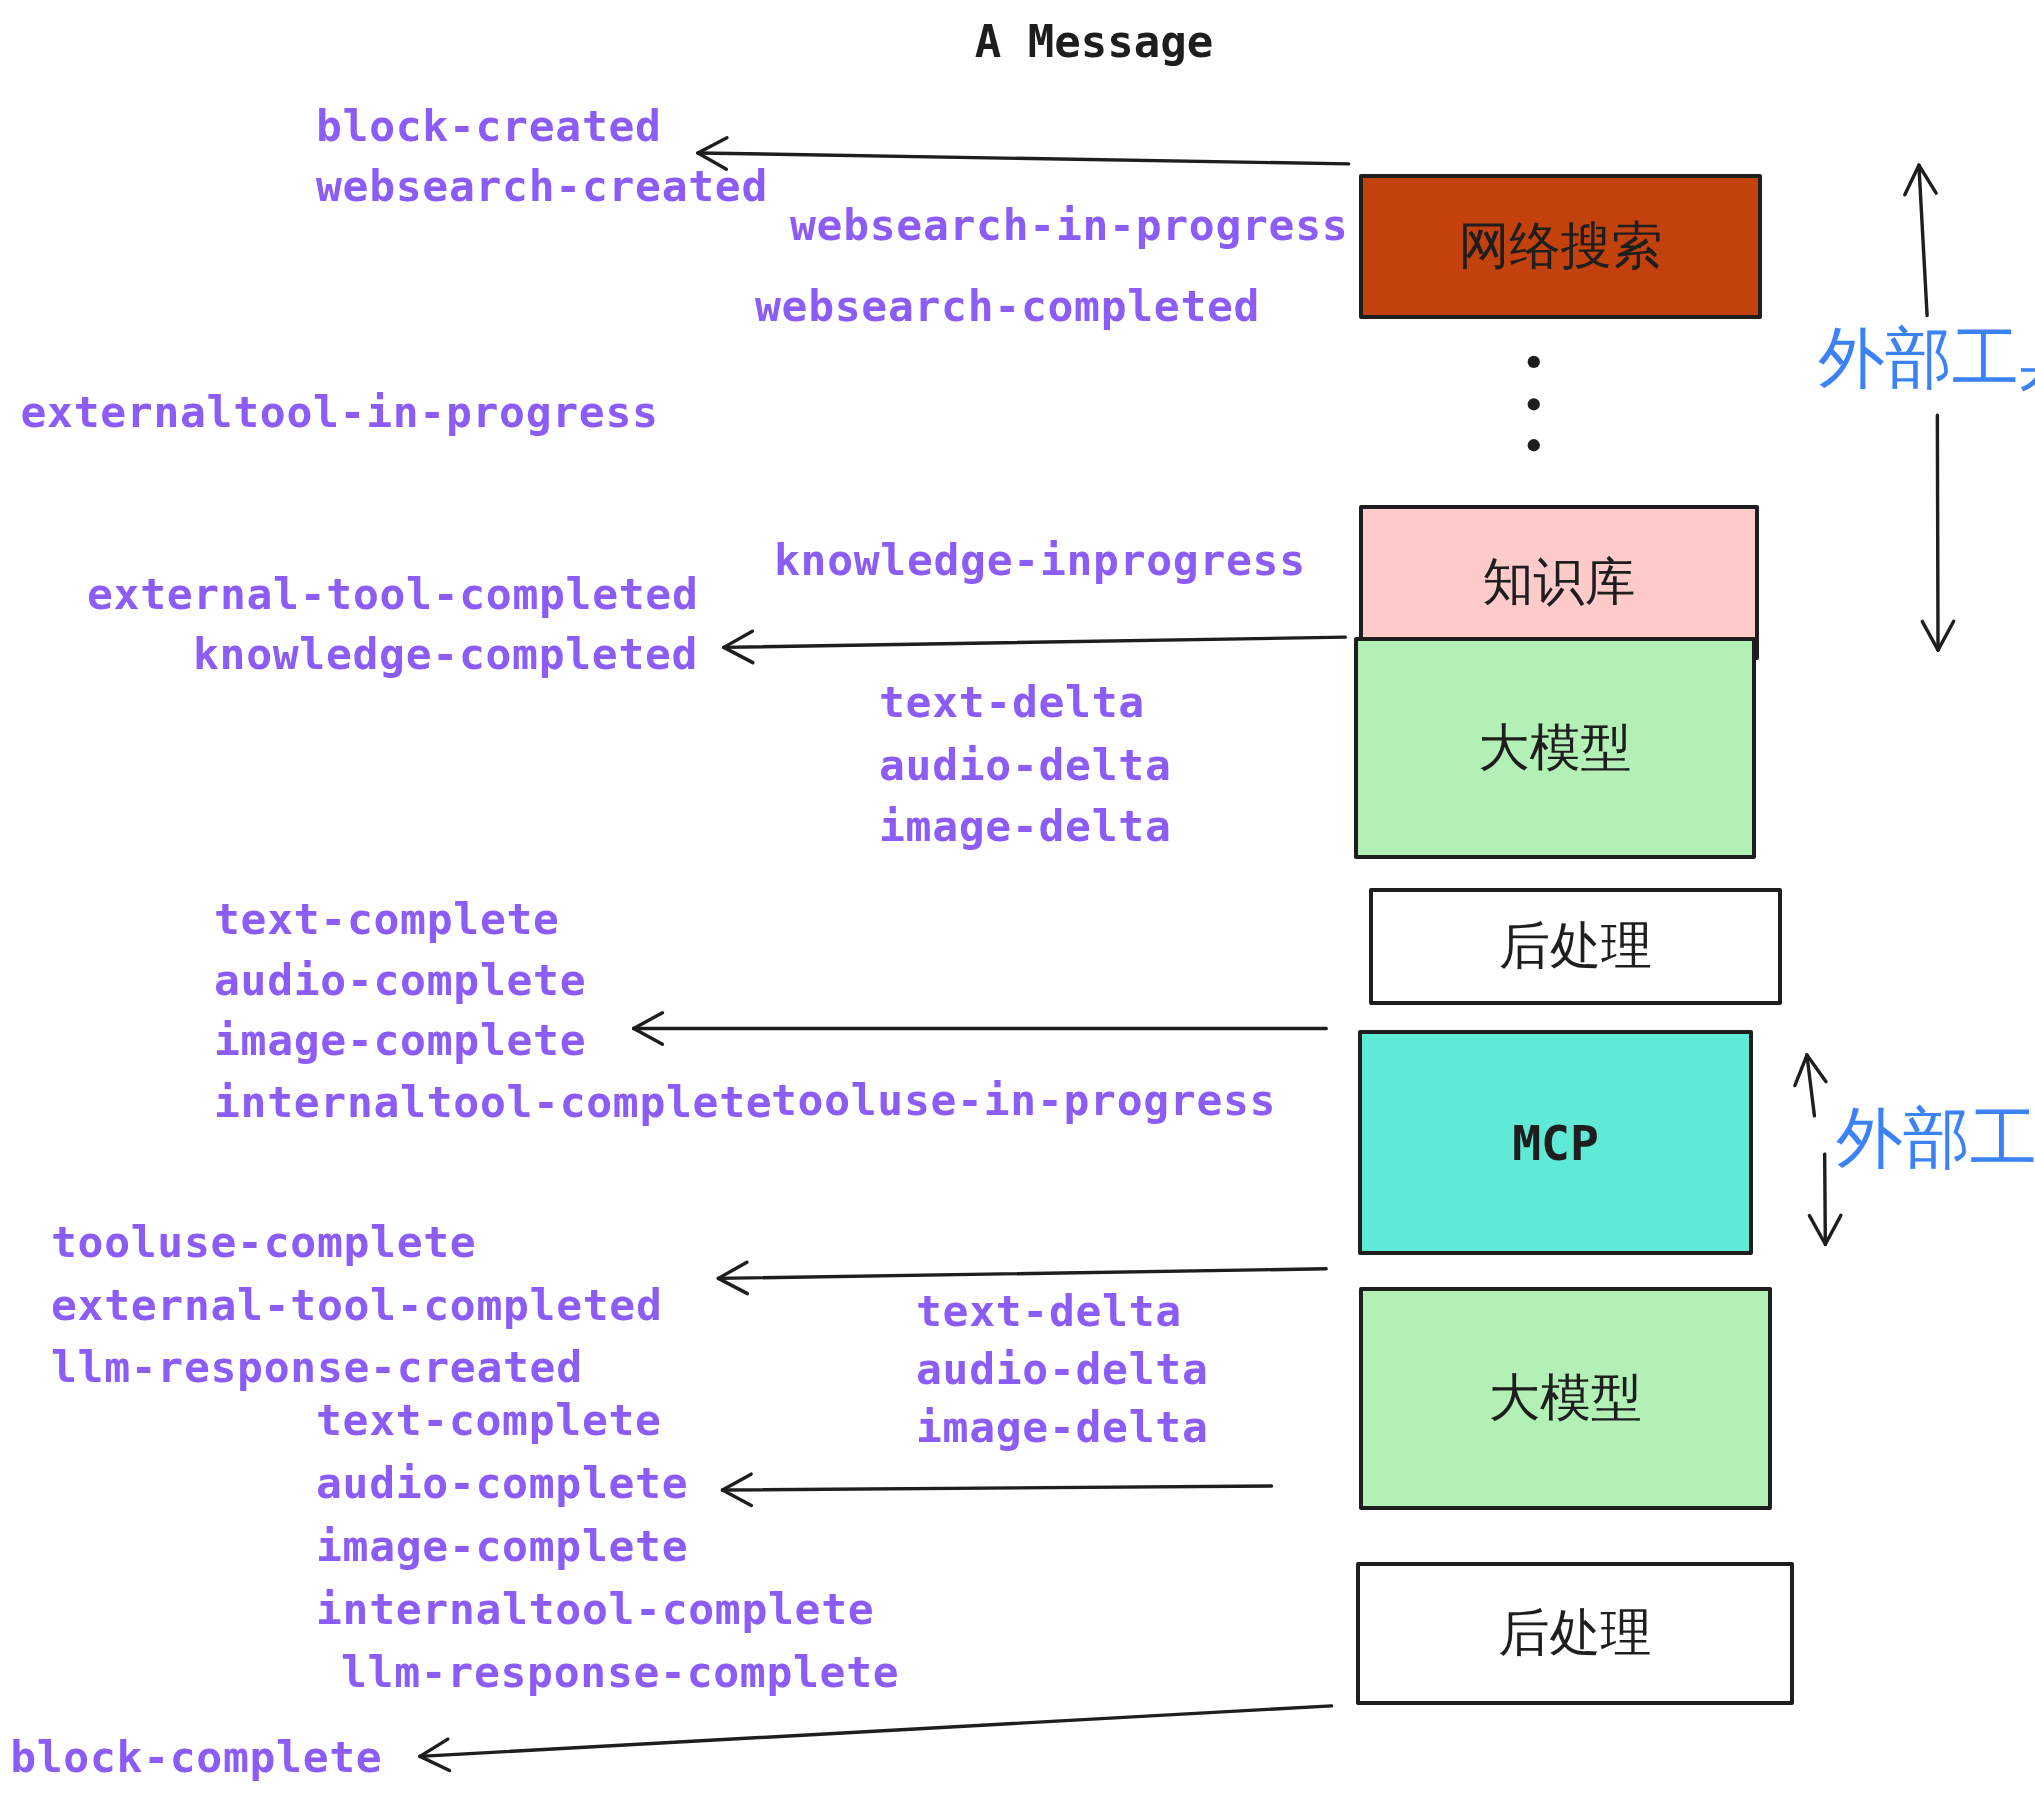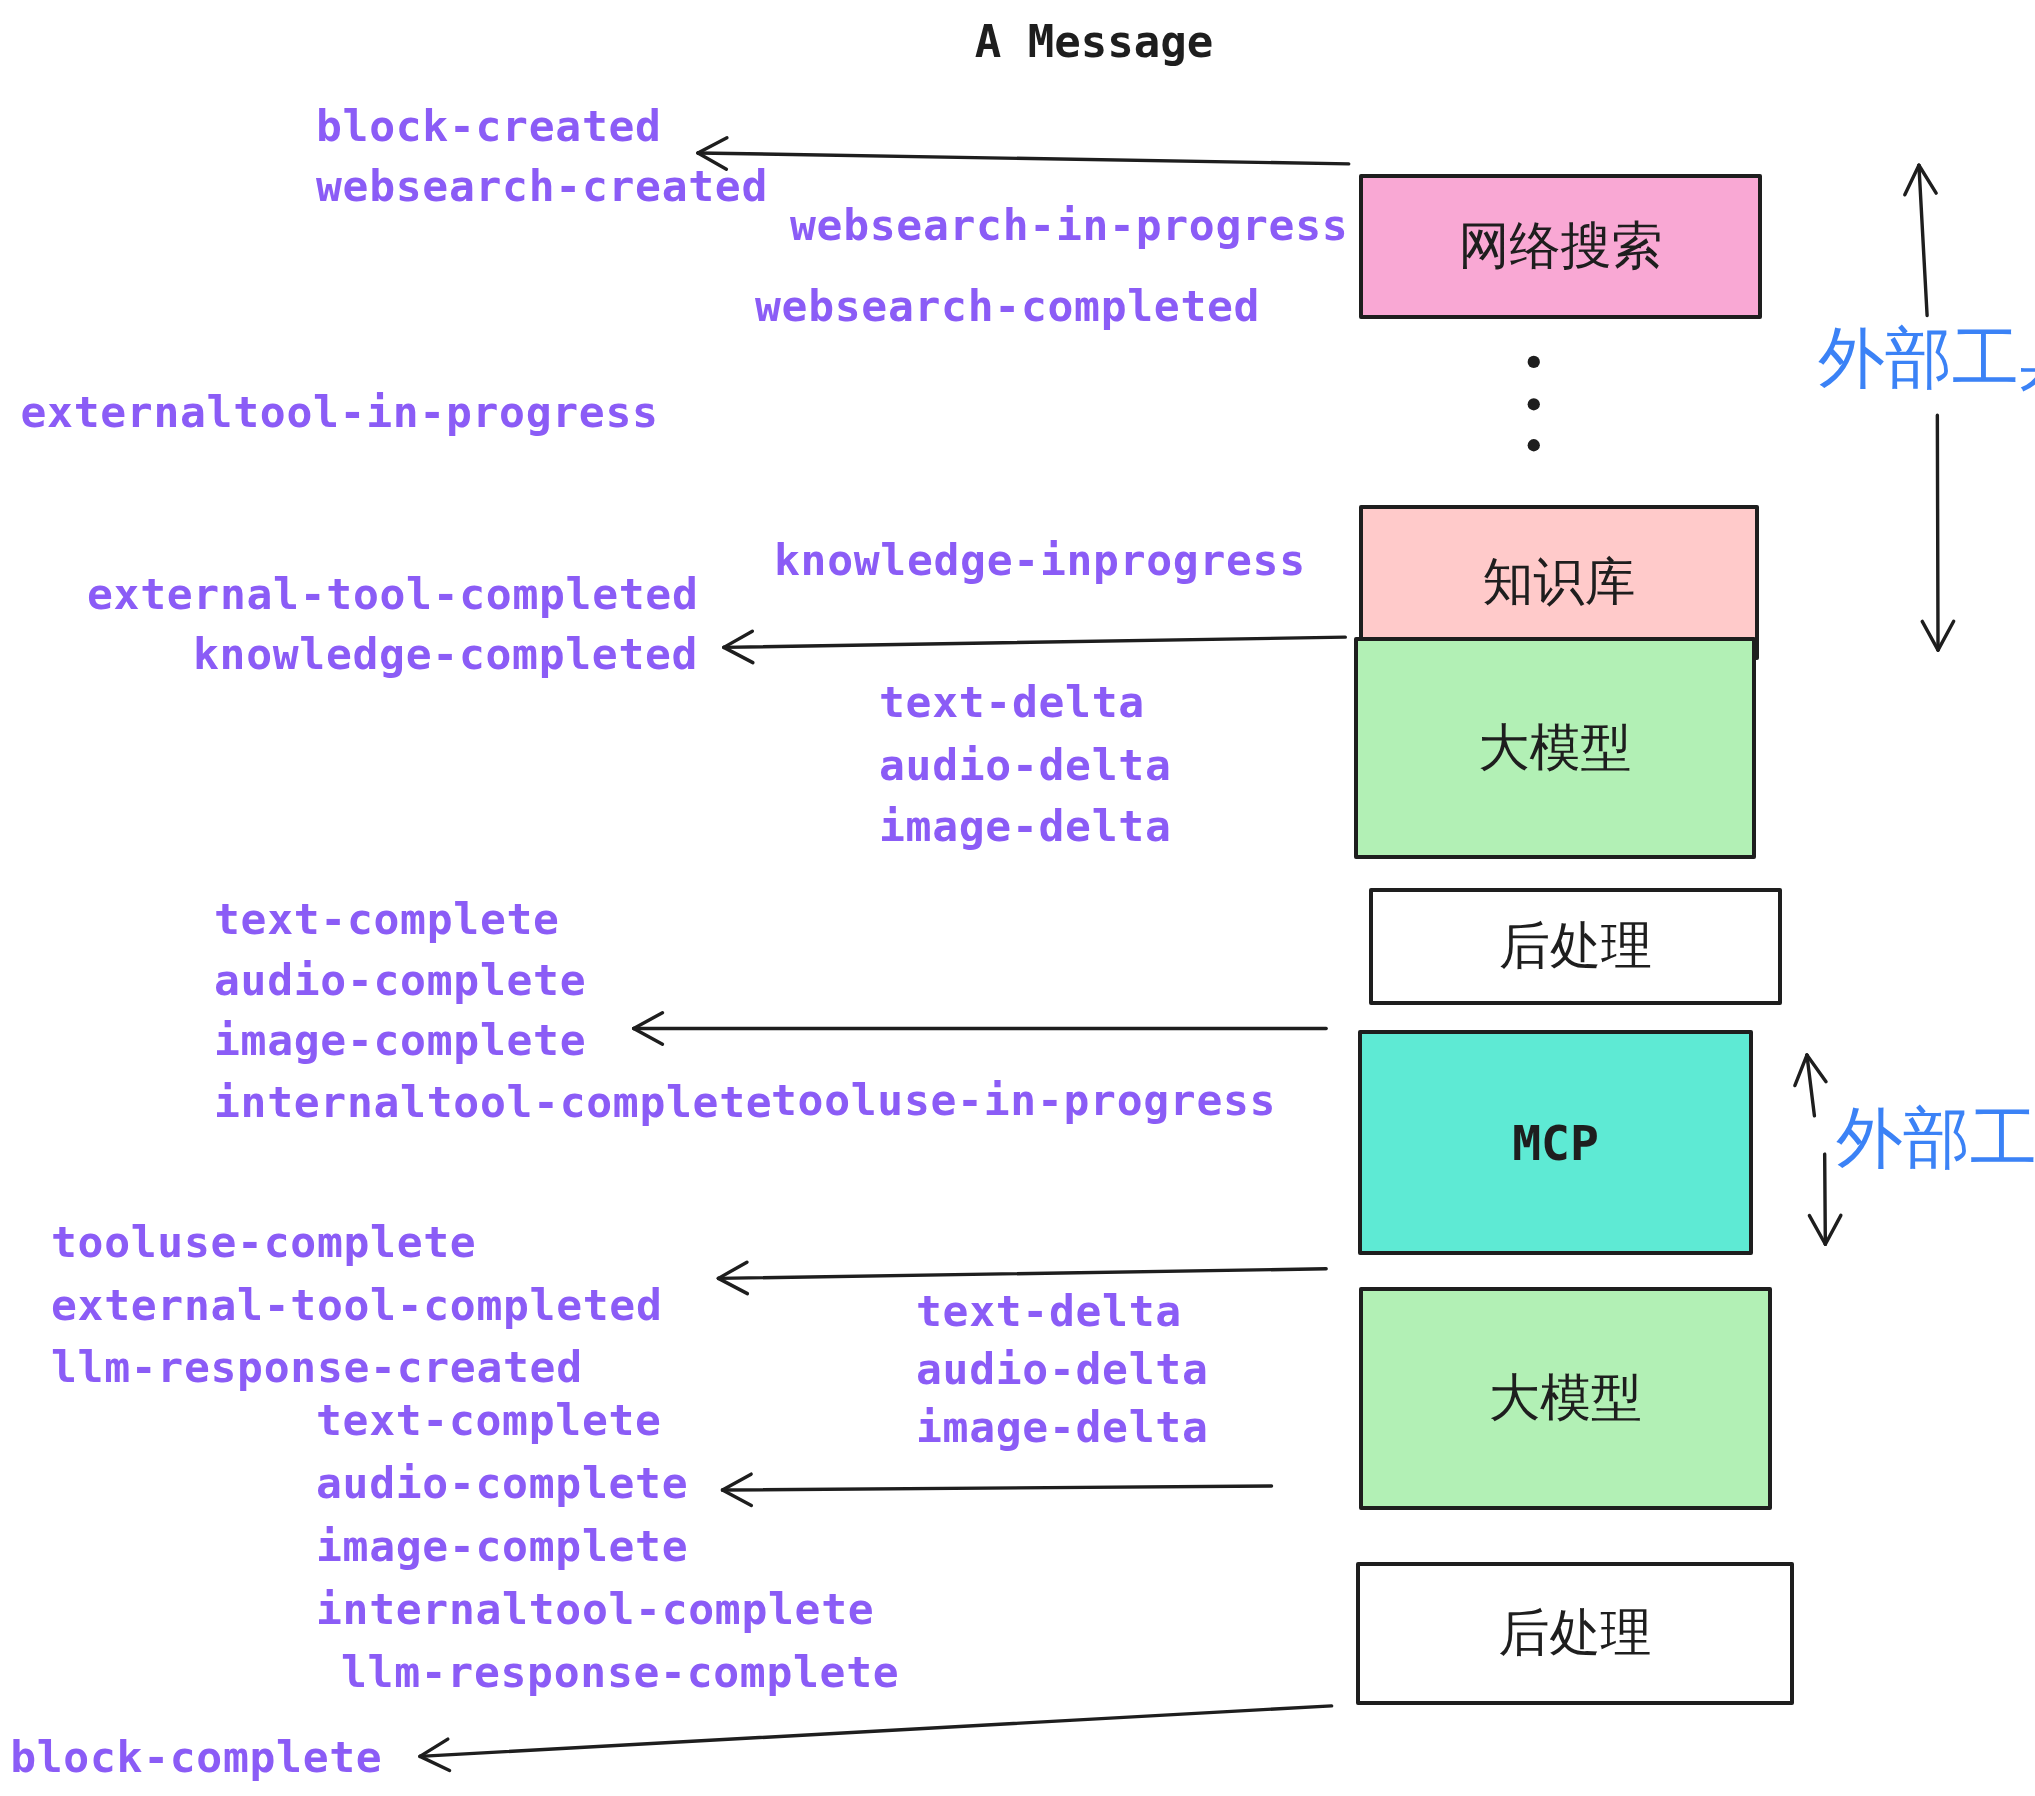--- a/index.html
+++ b/index.html
@@ -115,21 +115,21 @@
       <div class="event-label" style="left: 916px; top: 1369px;">audio-delta</div>
       <div class="event-label" style="left: 916px; top: 1427px;">image-delta</div>
       <div class="event-label" style="left: 316px; top: 1420px;">text-complete</div>
       <div class="event-label" style="left: 316px; top: 1483px;">audio-complete</div>
       <div class="event-label" style="left: 316px; top: 1546px;">image-complete</div>
       <div class="event-label" style="left: 316px; top: 1609px;">internaltool-complete</div>
       <div class="event-label" style="left: 316px; top: 1672px; margin-left: 25px;">llm-response-complete</div>
       <div class="event-label" style="left: 10.2px; top: 1757px;">block-complete</div>
     </div>
   <div id="boxes-layer">
-      <div class="box" style="left: 1359px; top: 174px; width: 403px; height: 145px; background: #f9a8d4;">
+      <div class="box" style="left: 1359px; top: 174px; width: 403px; height: 145px; background: #c2410c;">
         <span class="box-label">网络搜索</span>
       </div>
       <div class="box" style="left: 1359px; top: 505px; width: 400px; height: 155px; background: rgb(255, 202, 202);">
         <span class="box-label">知识库</span>
       </div>
       <div class="box" style="left: 1354px; top: 637px; width: 402px; height: 222px; background: rgb(178, 240, 181);">
         <span class="box-label">大模型</span>
       </div>
       <div class="box" style="left: 1369px; top: 888px; width: 413px; height: 117px; background: rgb(255, 255, 255);">
         <span class="box-label">后处理</span>

